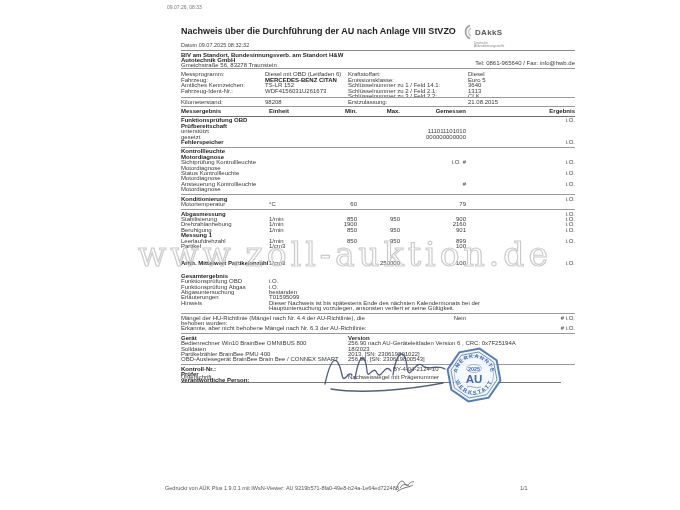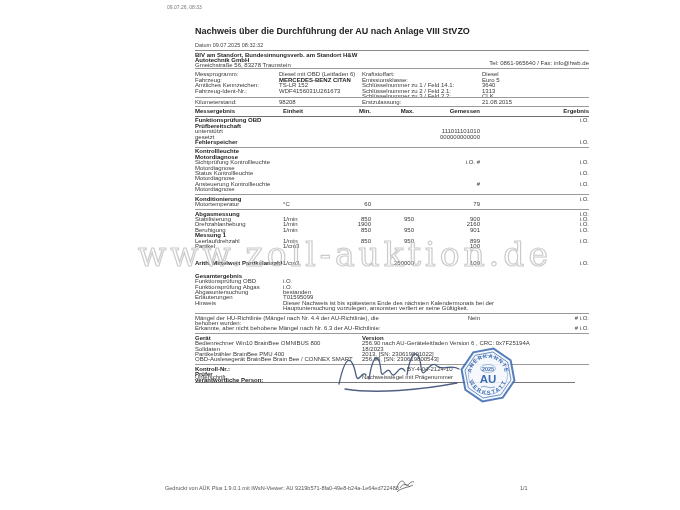--- a/index.html
+++ b/index.html
@@ -1,18 +1,18 @@
 <!DOCTYPE html>
 <html><head>
 <meta charset="utf-8">
 <style>
   html,body{margin:0;padding:0}
   body{width:680px;height:510px;background:#fff;position:relative;overflow:hidden;
        font-family:"Liberation Sans",sans-serif;color:#3a3a3a;}
-  .page{position:absolute;left:195px;top:0;width:394px;height:384px;font-size:6px;line-height:5.4px;z-index:1}
+  .page{position:absolute;left:181px;top:0;width:394px;height:384px;font-size:6px;line-height:5.4px;z-index:1}
   .nw{white-space:nowrap}
   .b{font-weight:bold;color:#1f1f1f}
   .hr{border-top:1px solid #9a9a9a;height:0;margin:1.5px 0}
   .hrd{border-top:1px solid #6f6f6f;height:0;margin:1.5px 0}
   
   .stamp-time{position:absolute;left:167px;top:4px;font-size:5px;color:#777;z-index:1}
   .title{position:absolute;left:0;top:29px;font-size:9px;font-weight:bold;color:#222;white-space:nowrap}
   .datum{position:absolute;left:0;top:43px;font-size:5.5px;color:#444}
   .rule-title{position:absolute;left:0;top:50px;width:394px;border-top:1px solid #8a8a8a}
   .orgblock{position:absolute;left:0;top:53px;line-height:5.2px}
@@ -63,20 +63,35 @@
 <div class="stamp-time nw">09.07.26, 08:33</div>
 
 <div class="wm">www.zoll-auktion.de</div>
 
 <div class="page">
 
   <div class="title">Nachweis über die Durchführung der AU nach Anlage VIII StVZO</div>
   <div class="datum nw">Datum 09.07.2025 08:32:32</div>
   <div class="rule-title"></div>
 
+  <div class="dakks">
+    <div class="row1">
+      <span>
+        <svg width="13" height="16" viewBox="0 0 13 16">
+            <path d="M10 1.5 A7 7 0 0 0 10 14.5" fill="none" stroke="#9a9a9a" stroke-width="1.6"></path>
+            <path d="M11 4 A4.5 4.5 0 0 0 11 12" fill="none" stroke="#b5b5b5" stroke-width="1.1"></path>
+          </svg>
+      </span>
+      <span class="name">DAkkS</span>
+    </div>
+    <div class="subs nw">
+      <div>Deutsche</div>
+      <div>Akkreditierungsstelle</div>
+    </div>
+  </div>
 
   <div class="orgblock">
     <div class="b nw">BIV am Standort,  Bundesinnungsverb. am Standort H&amp;W</div>
     <div class="b nw">Autotechnik GmbH</div>
     <div class="nw">Gmeichstraße 56,  83278 Traunstein</div>
   </div>
   <div class="telline nw">Tel: 0861-965640 / Fax: info@hwb.de</div>
   <div class="rule-org"></div>
 
   <div class="info">

